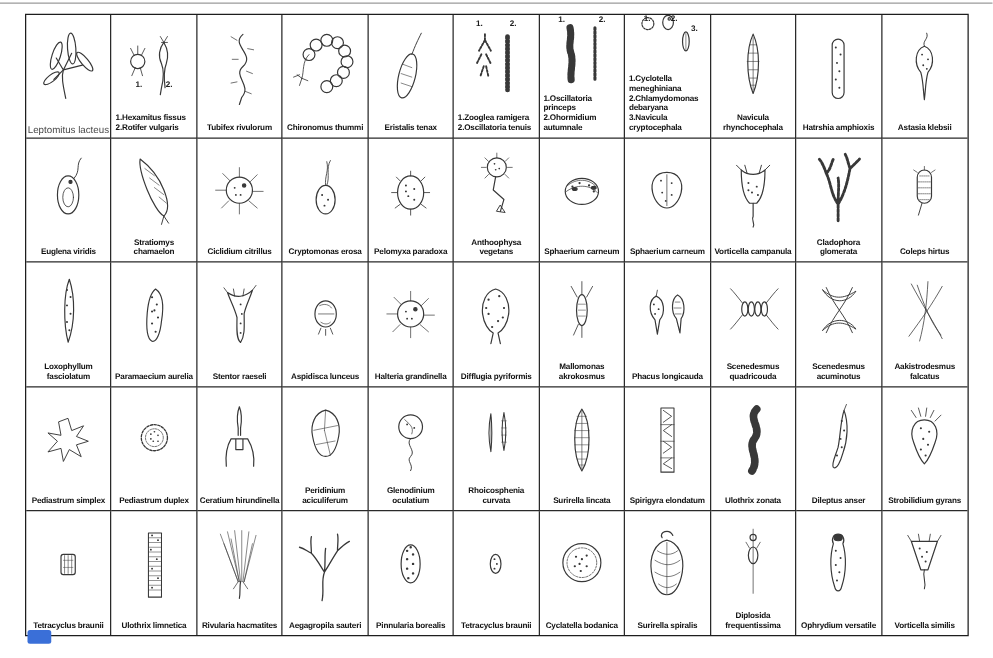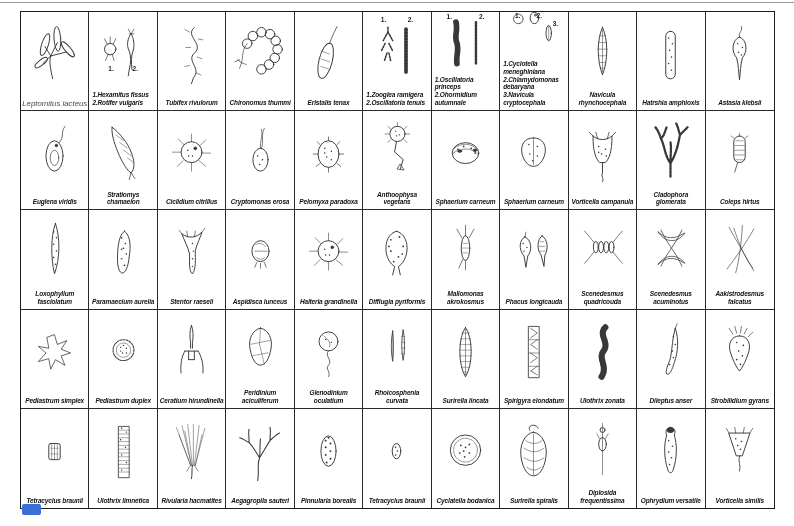--- a/index.html
+++ b/index.html
@@ -20,21 +20,21 @@
   .cell:nth-child(11n){border-right:none;}
   .cell:nth-child(n+45){border-bottom:none;}
   .sk{flex:1 1 auto;display:flex;align-items:center;justify-content:center;position:relative;min-height:0;}
   .sk svg{width:57px;height:64px;display:block;}
   .mark{
     position:absolute;transform:translate(-50%,-50%);
     font-size:6.5px;font-weight:bold;color:#1c1c1c;line-height:1;
   }
   .lbl{
     flex:0 0 auto;padding:0 1px 3px 1px;text-align:center;
-    font-weight:bold;font-size:6.5px;letter-spacing:-0.15px;line-height:1.22;color:#101010;font-style:italic;
+    font-weight:bold;font-size:6.5px;letter-spacing:-0.15px;line-height:1.22;color:#101010;
   }
   .lbl.left{text-align:left;padding-left:3px;}
   .lbl.regular{font-weight:normal;font-size:7.8px;letter-spacing:0;color:#4a4a4a;padding-bottom:2px;}
   .watermark{
     position:absolute;left:22px;top:504px;width:19px;height:11px;
     border-radius:2px;
   }
 </style>
 </head>
 <body>

